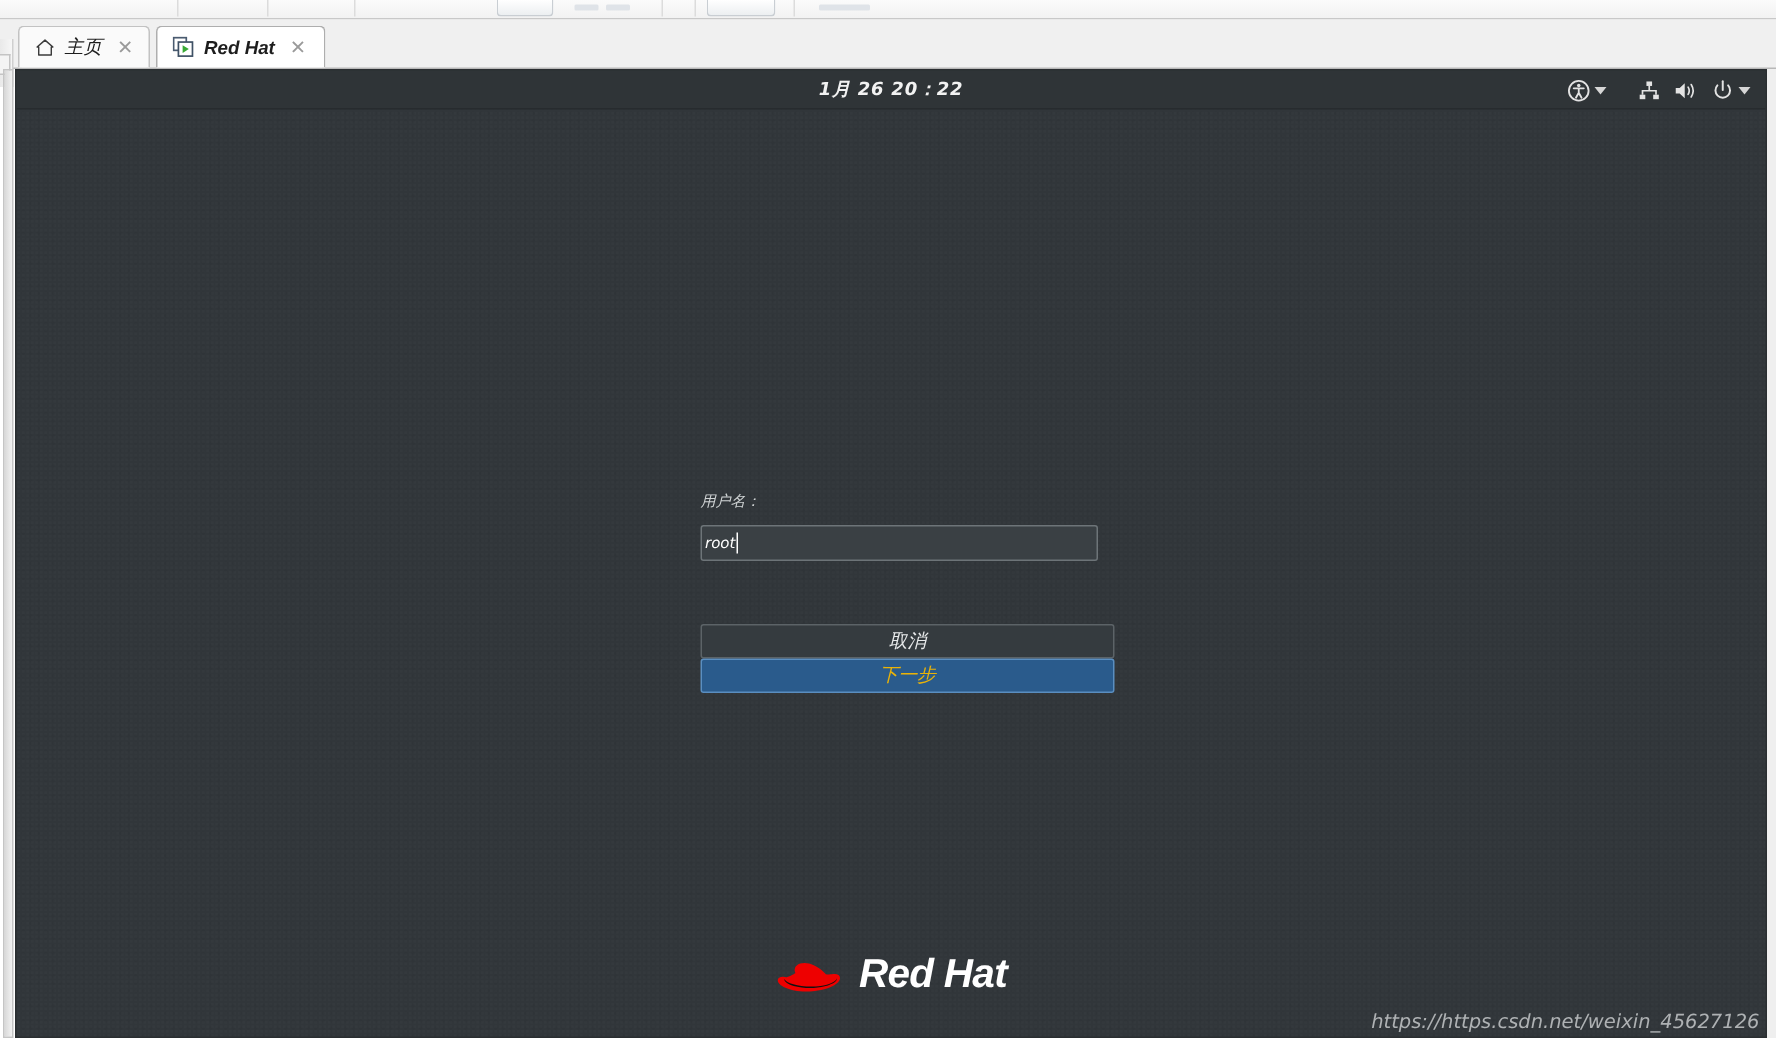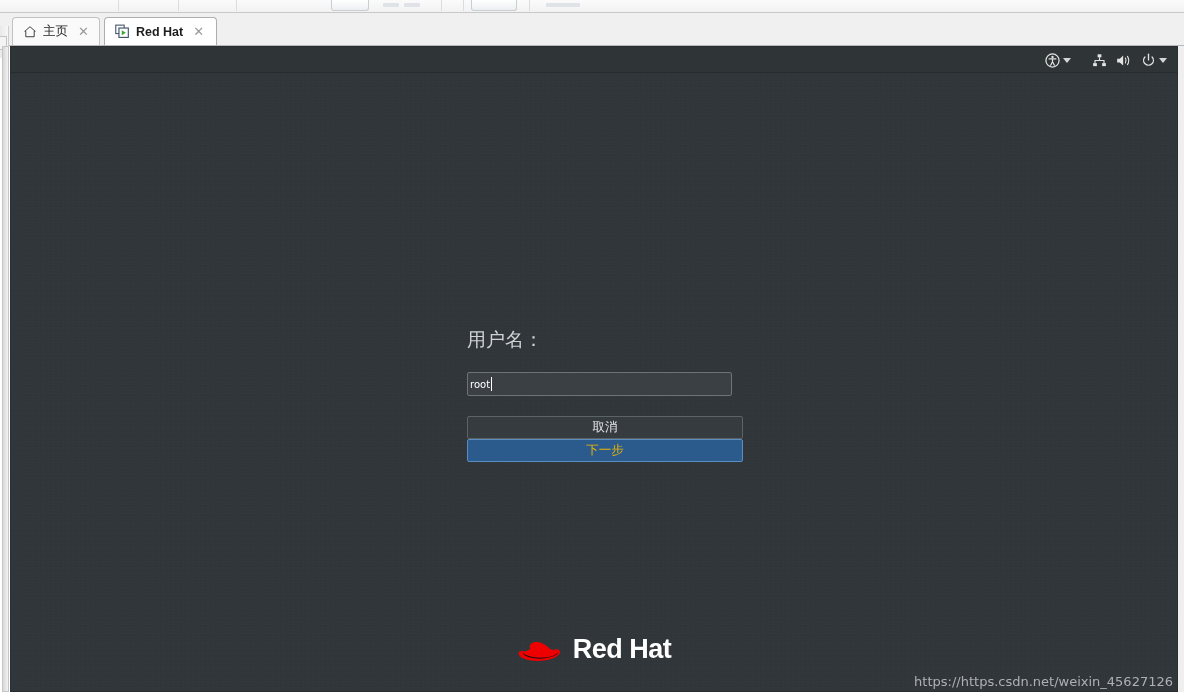--- a/index.html
+++ b/index.html
@@ -3,21 +3,21 @@
 <meta charset="utf-8">
 <style>
   html, body {
     margin: 0; padding: 0;
     width: 1184px; height: 696px;
     overflow: hidden;
     background: #ffffff;
     font-family: "Liberation Sans", "DejaVu Sans", sans-serif;
   }
 
-  #root { position: relative; width: 1184px; height: 696px; }
+  #root { position: relative; width: 1184px; height: 696px; font-style: italic; }
 
   
   .host-toolbar {
     position: absolute; left: 0; top: 0; width: 1184px; height: 12px;
     background: linear-gradient(#fbfbfb, #f2f2f2);
     border-bottom: 1px solid #c8c8c8;
   }
   .tb-sep {
     position: absolute; top: 0; width: 1px; height: 11px;
     background: #dcdcdc;
@@ -121,21 +121,21 @@
     border-left: 4px solid transparent;
     border-right: 4px solid transparent;
     border-top: 5px solid #d6d6d6;
   }
 
   
   .login {
     position: absolute; left: 456px; top: 280px; width: 280px;
   }
   .login-label {
-    color: #cfd3d4; font-size: 19px; margin-bottom: 19px;
+    color: #cfd3d4; font-size: 10px; margin-bottom: 9px;
     font-family: "DejaVu Sans", "Liberation Sans", sans-serif;
   }
   .login-input {
     width: 259px; height: 22px;
     background: #3a4044;
     border: 1px solid #6d7478;
     border-radius: 2px;
     color: #ffffff;
     font-size: 10px;
     padding: 0 2px;
@@ -228,20 +228,21 @@
     </div>
   </div>
   <div class="left-nub"></div>
 
   <div class="guest-scroll-l"></div>
   <div class="guest-scroll-r"></div>
 
   <div class="guest">
 
     <div class="panel">
+      <div class="panel-clock">1月 26  20：22</div>
 
       <div class="tray">
         <div class="tray-item">
           <span>
             <svg width="15" height="15" viewBox="0 0 16 16">
               <circle cx="8" cy="8" r="7" fill="none" stroke="#e3e3e3" stroke-width="1.3"></circle>
               <circle cx="8" cy="4.2" r="1.25" fill="#e3e3e3"></circle>
               <path d="M4.4 6.3 L11.6 6.3 M8 6.3 L8 9.4 M8 9.4 L6 13 M8 9.4 L10 13" stroke="#e3e3e3" stroke-width="1.3" stroke-linecap="round" fill="none"></path>
             </svg>
           </span>

